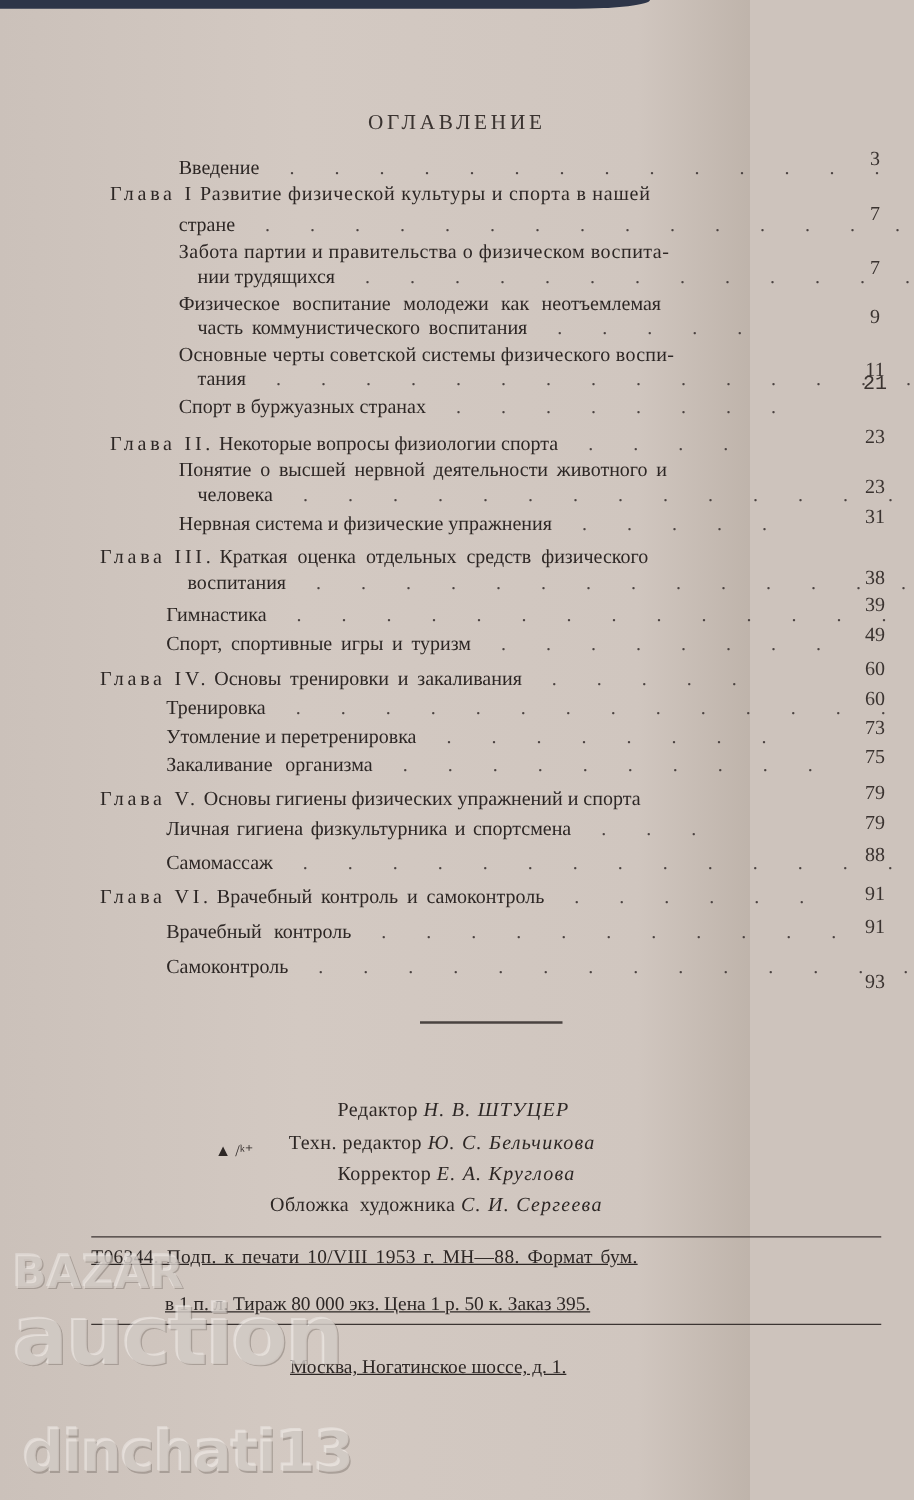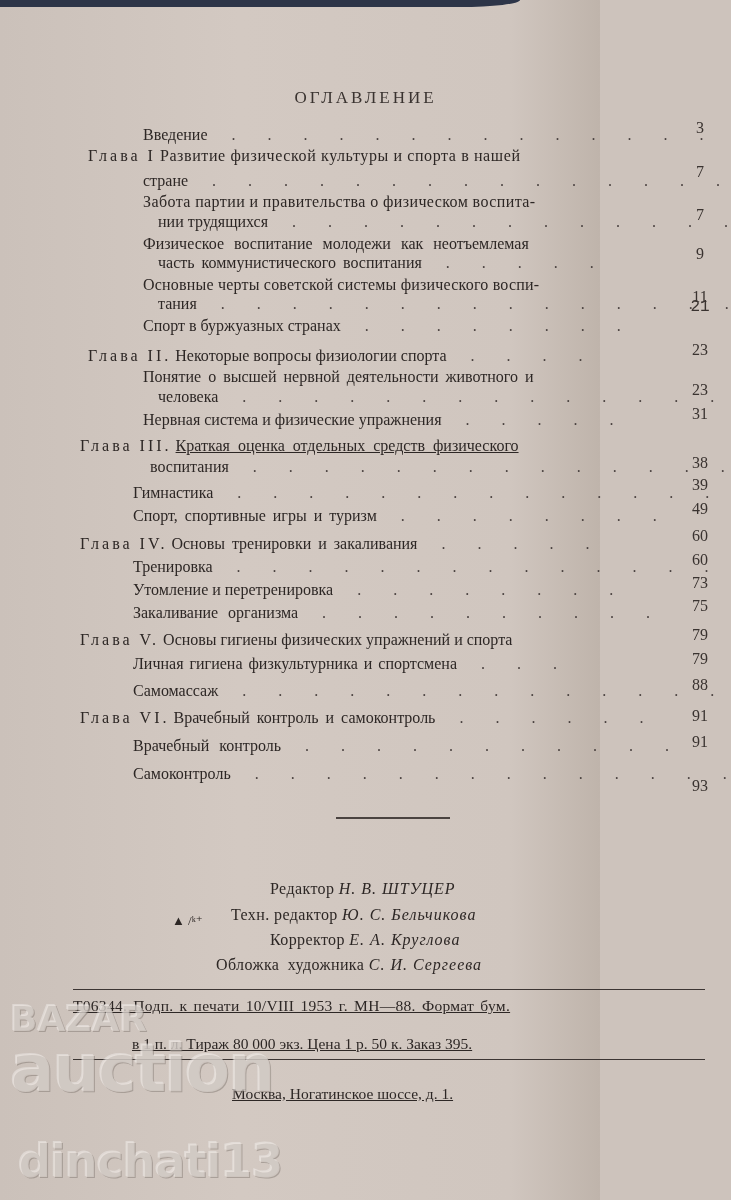--- a/index.html
+++ b/index.html
@@ -115,21 +115,21 @@
     </div>
     <div class="pg" style="top:381px;">23</div>
 
     <div class="row" style="left:143px; top:411px;">
       <span class="txt">Нервная система и физические упражнения</span><span class="lead"> . . . . .</span>
     </div>
     <div class="pg" style="top:405px;">31</div>
 
     <div class="row" style="left:80px; top:437px;">
       <span class="txt chap">Глава III.</span>
-      <span class="txt" style="word-spacing:4px;text-decoration:underline;">Краткая оценка отдельных средств физического</span>
+      <span class="txt" style="word-spacing:4px;">Краткая оценка отдельных средств физического</span>
     </div>
     <div class="row" style="left:150px; top:458px;">
       <span class="txt">воспитания</span><span class="lead"> . . . . . . . . . . . . . .</span>
     </div>
     <div class="pg" style="top:454px;">38</div>
 
     <div class="row" style="left:133px; top:484px;">
       <span class="txt">Гимнастика</span><span class="lead"> . . . . . . . . . . . . . . .</span>
     </div>
     <div class="pg" style="top:476px;">39</div>

